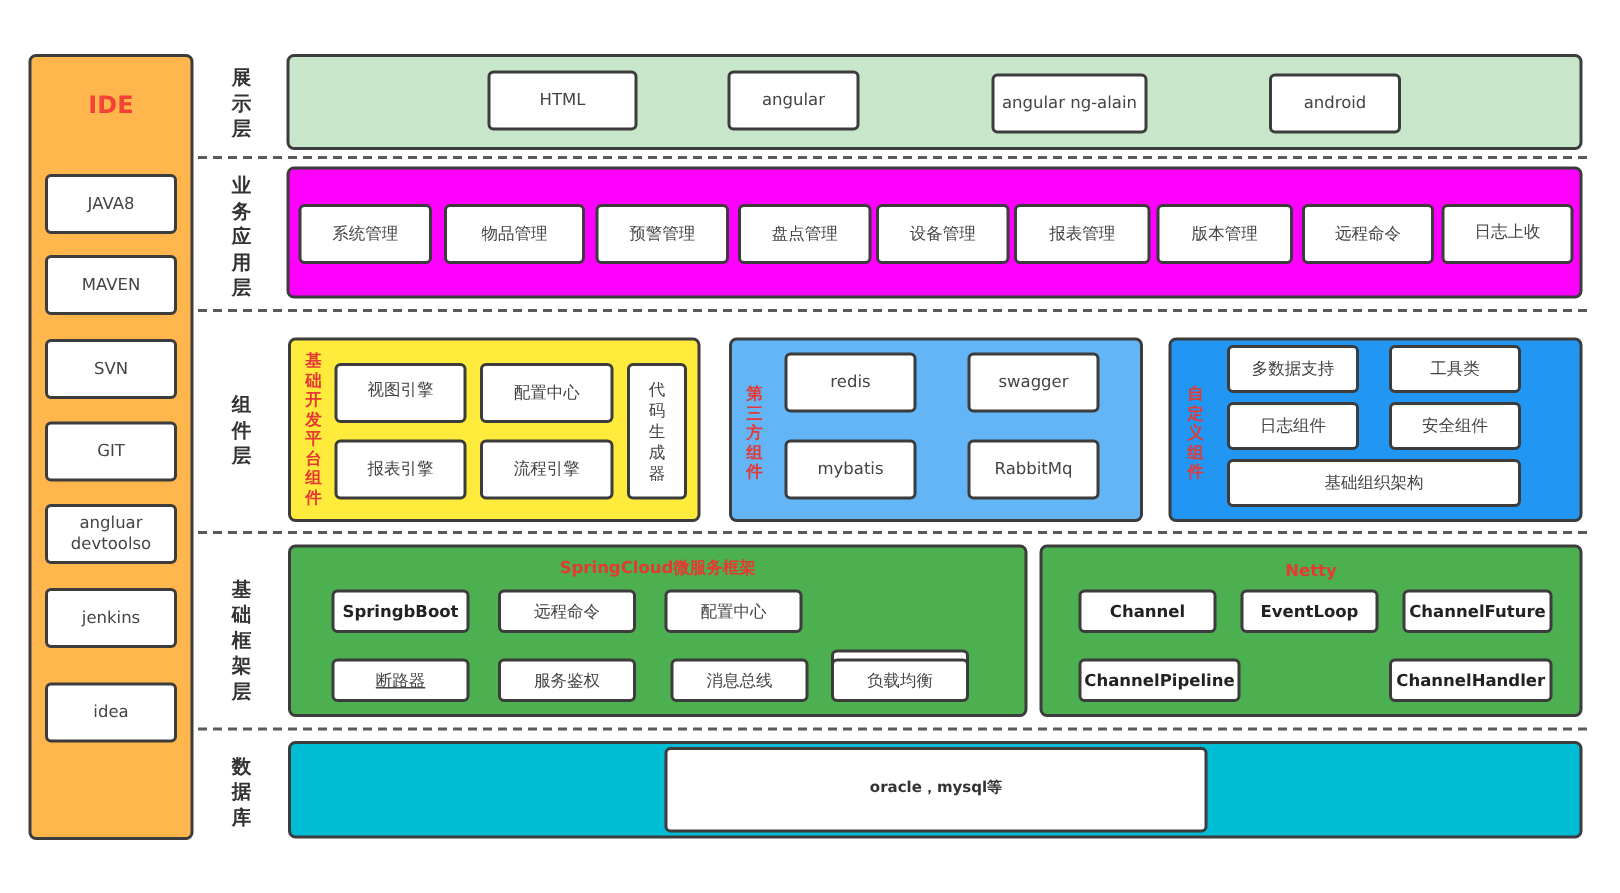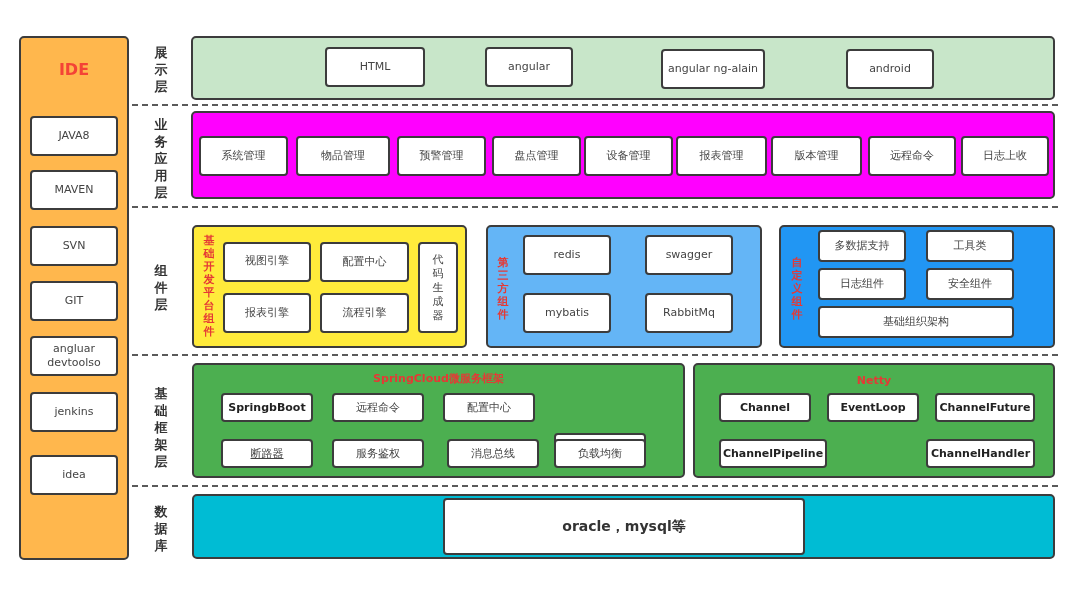--- a/index.html
+++ b/index.html
@@ -151,13 +151,13 @@
 
 <div class="panel" style="left:693px;top:363px;width:362px;height:115px;background:#4caf50;"></div>
 <div class="red-title" style="left:693px;top:374px;width:362px;">Netty</div>
 <div class="box bold" style="left:719px;top:393px;width:92px;height:29px;">Channel</div>
 <div class="box bold" style="left:827px;top:393px;width:92px;height:29px;text-align:right;">EventLoop</div>
 <div class="box bold" style="left:935px;top:393px;width:100px;height:29px;">ChannelFuture</div>
 <div class="box bold" style="left:719px;top:439px;width:108px;height:29px;">ChannelPipeline</div>
 <div class="box bold" style="left:926px;top:439px;width:109px;height:29px;">ChannelHandler</div>
 
 <div class="panel" style="left:192px;top:494px;width:863px;height:65px;background:#00bcd4;"></div>
-<div class="box" style="left:443px;top:498px;width:362px;height:57px;font-size:14px;font-weight:bold;color:#333;text-align:center;">oracle，mysql等</div>
+<div class="box" style="left:443px;top:498px;width:362px;height:57px;font-size:10px;font-weight:bold;color:#333;text-align:center;">oracle，mysql等</div>
 
 </body></html>

